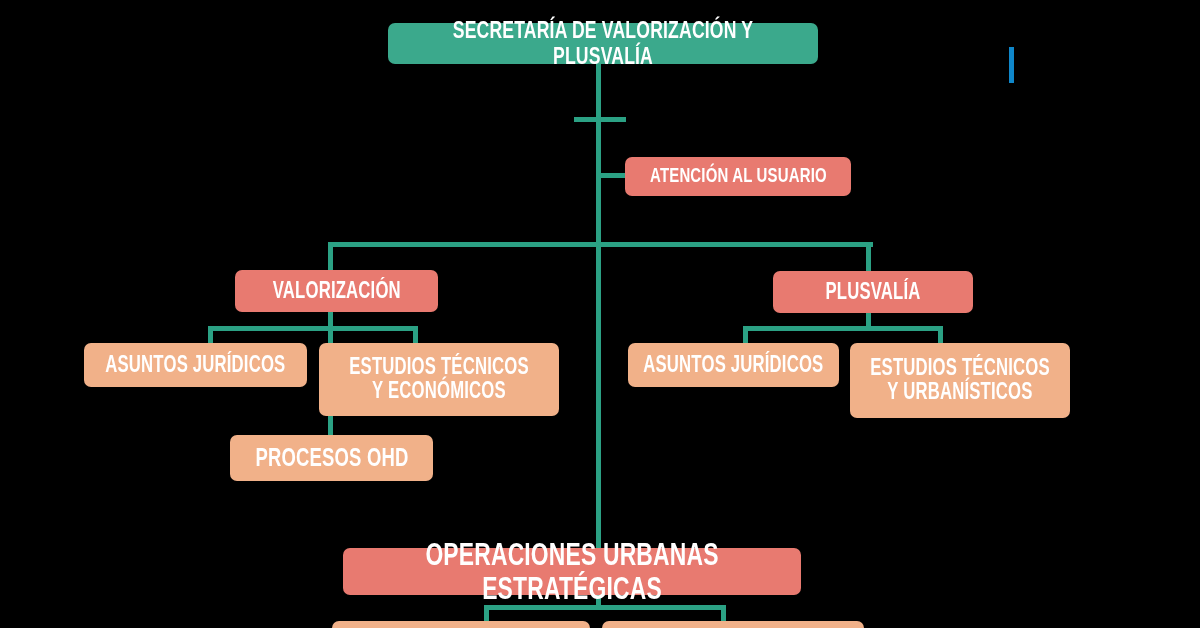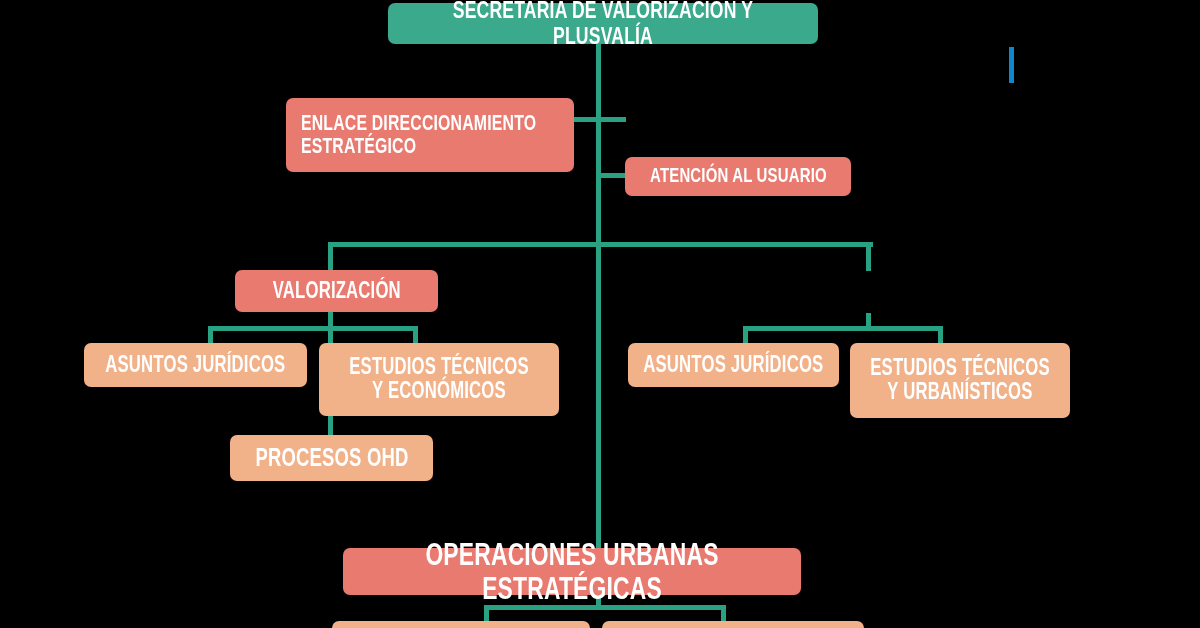--- a/index.html
+++ b/index.html
@@ -9,21 +9,21 @@
     font-family:"Liberation Sans", sans-serif;
   }
   .node{
     position:absolute; display:flex; align-items:center; justify-content:center;
     color:#ffffff; font-weight:bold; border-radius:7px; box-sizing:border-box;
   }
   .node .lbl{
     display:inline-block; transform:scale(.88,1.22); transform-origin:center center;
     white-space:pre-line; text-align:center; line-height:1.07; letter-spacing:.2px;
   }
-  .green{background:#3BA98C;}
+  .green{background:#3BA98C;margin-top:20px;}
   .salmon{background:#E87A70;}
   .peach{background:#F1B189;}
   .blue{background:#0F87CA; border-radius:3px;}
   .line{position:absolute; background:#2BA184;}
   .blueline{position:absolute; background:#0F87CA;}
 
   
   #n-secretaria{left:388px; top:3px;  width:430px; height:41px; font-size:20px;}
   #n-contratacion{left:910px; top:11px; width:206px; height:36px; font-size:16px;}
   #n-archivo{left:910px; top:83px; width:206px; height:36px; font-size:16px;}
@@ -67,34 +67,33 @@
   <div class="line" style="left:721px; top:605px; width:5px; height:17px;"></div>
 
   <div class="blueline" style="left:1009px; top:47px; width:5px; height:36px;"></div>
 
   <div class="node green" id="n-secretaria">
     <span class="lbl">SECRETARÍA DE VALORIZACIÓN Y PLUSVALÍA</span>
   </div>
 
 
 
-  <div class="node salmon" id="n-enlace">
-    <span class="lbl">ENLACE DIRECCIONAMIENTO
-ESTRATÉGICO</span>
-  </div>
 
 
   <div class="node salmon" id="n-atencion">
     <span class="lbl">ATENCIÓN AL USUARIO</span>
   </div>
 
   <div class="node salmon" id="n-valorizacion">
     <span class="lbl">VALORIZACIÓN</span>
   </div>
 
+  <div class="node salmon" id="n-plusvalia">
+    <span class="lbl">PLUSVALÍA</span>
+  </div>
 
   <div class="node peach" id="n-asuntos-val">
     <span class="lbl">ASUNTOS JURÍDICOS</span>
   </div>
 
   <div class="node peach" id="n-estudios-eco">
     <span class="lbl">ESTUDIOS TÉCNICOS
 Y ECONÓMICOS</span>
   </div>
 

